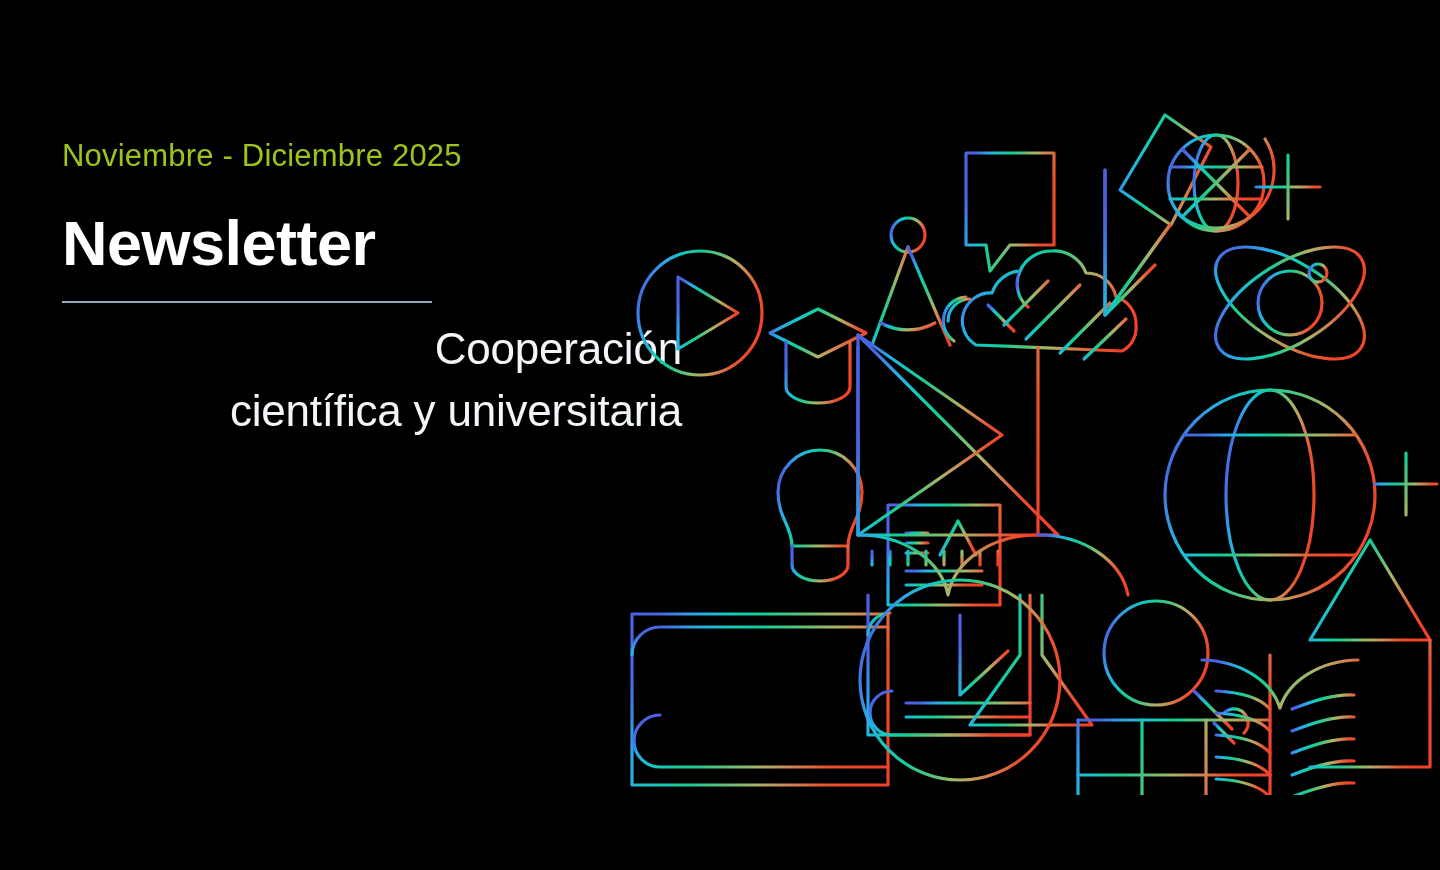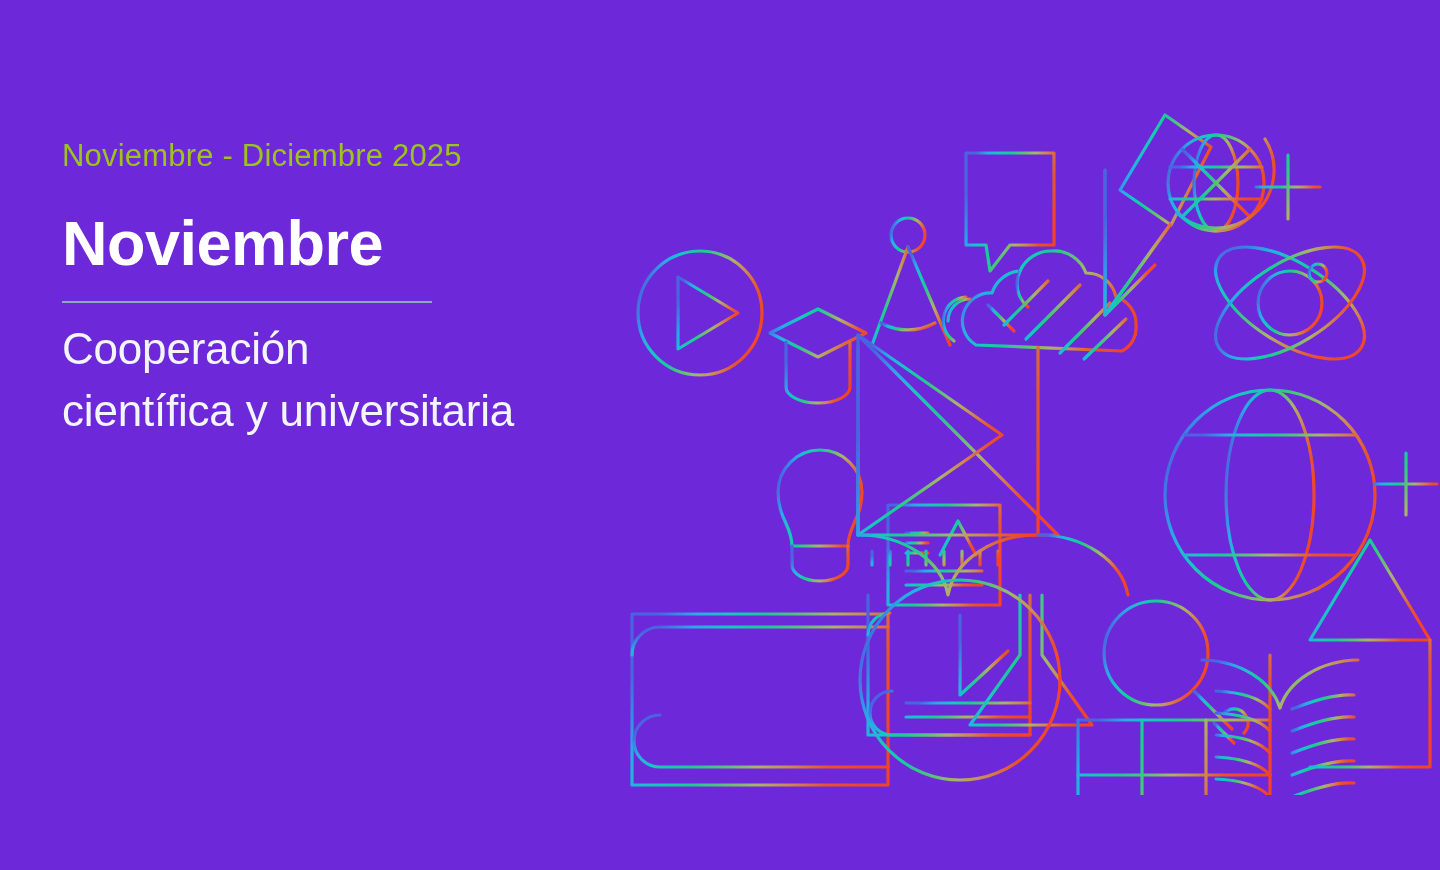--- a/index.html
+++ b/index.html
@@ -44,39 +44,40 @@
     background:#8FA8BC;
     margin-top:25px;
     margin-bottom:15px;
   }
   .subtitle {
     color:#F2F6F9;
     font-size:44px;
     font-weight:300;
     line-height:1.42;
     letter-spacing:-0.2px;
+    text-align:right;
   }
   .subtitle span { display:block; white-space:nowrap; }
 
   
   #art {
     position:absolute;
     left:610px; top:95px;
     width:830px; height:700px;
   }
   #art svg { display:block; width:100%; height:100%; }
 </style>
 </head>
 <body style="background: rgb(4, 55, 99);">
 
-<div id="stage" style="background: #6d28d9;">
+<div id="stage" style="background: #000000;">
 
   <div class="text-panel">
     <div class="eyebrow" style="color: rgb(157, 196, 26);">Noviembre - Diciembre 2025</div>
-    <div class="title" style="color: rgb(255, 255, 255);">Noviembre</div>
+    <div class="title" style="color: rgb(255, 255, 255);">Newsletter</div>
     <div class="rule" style="background: rgb(143, 168, 188);"></div>
     <div class="subtitle">
       <span>Cooperación</span>
       <span>científica y universitaria</span>
     </div>
   </div>
 
   <div id="art">
     <svg viewBox="0 0 830 700" xmlns="http://www.w3.org/2000/svg" aria-hidden="true">
       <defs>

